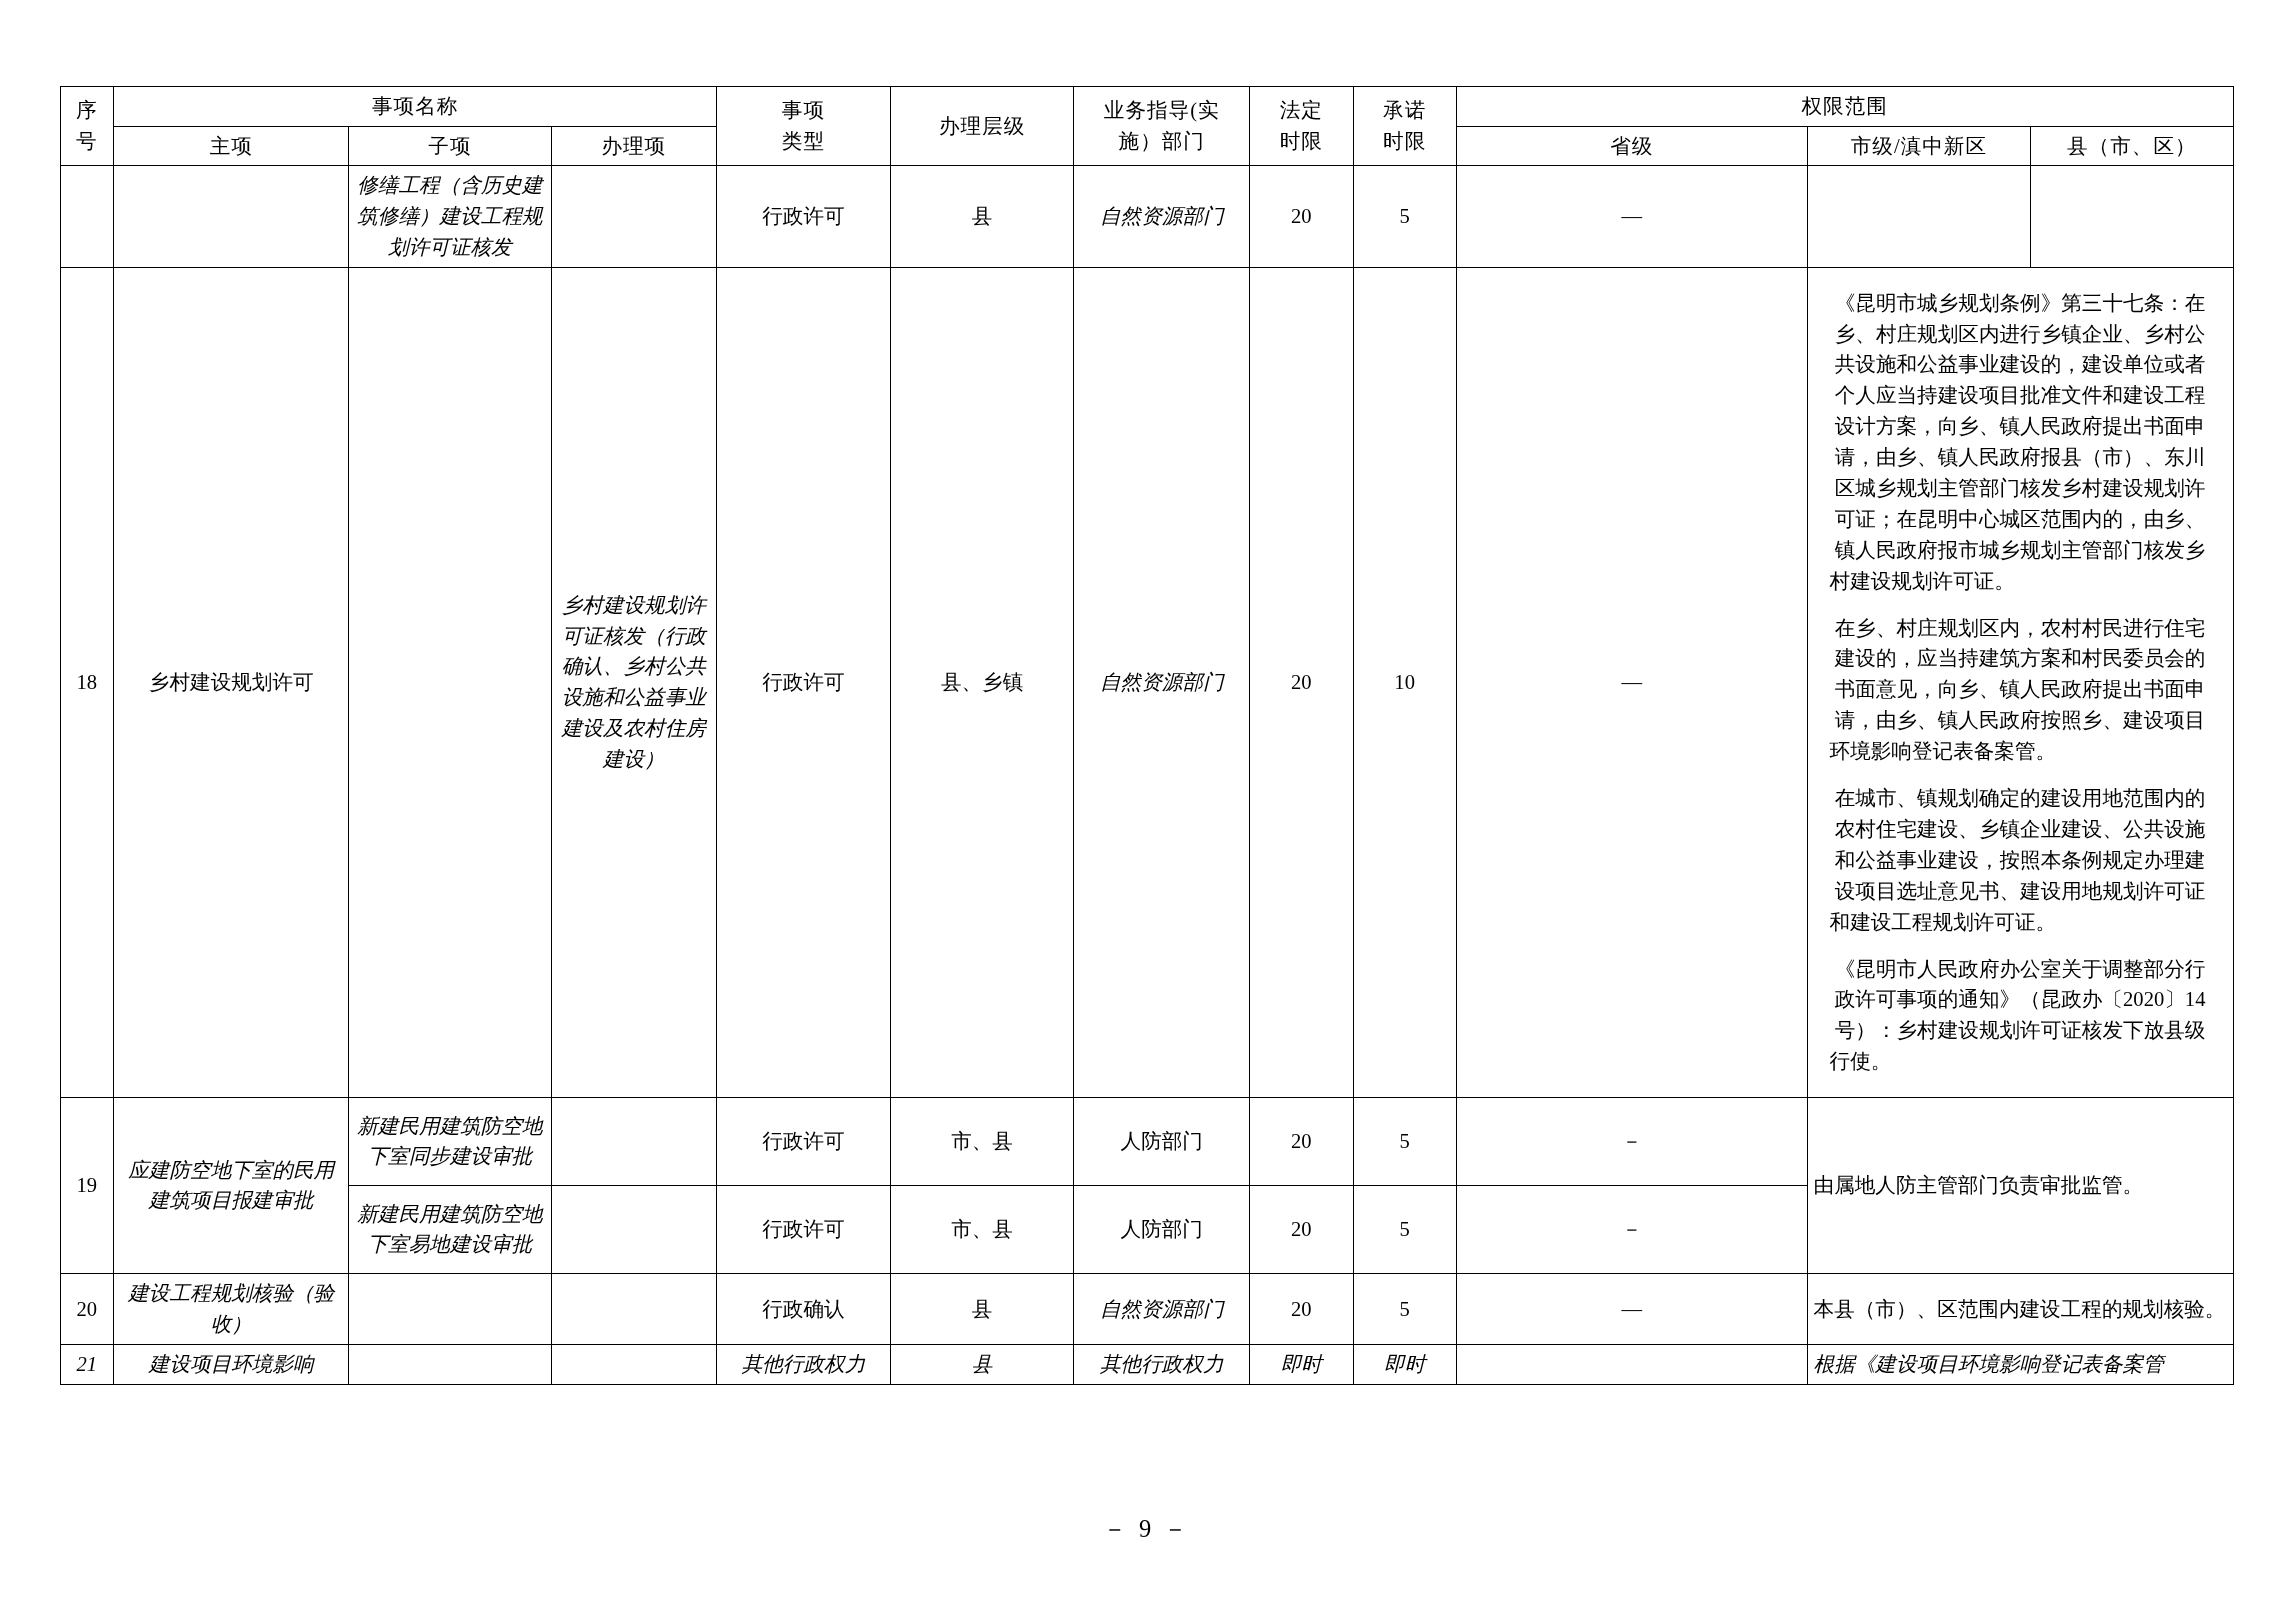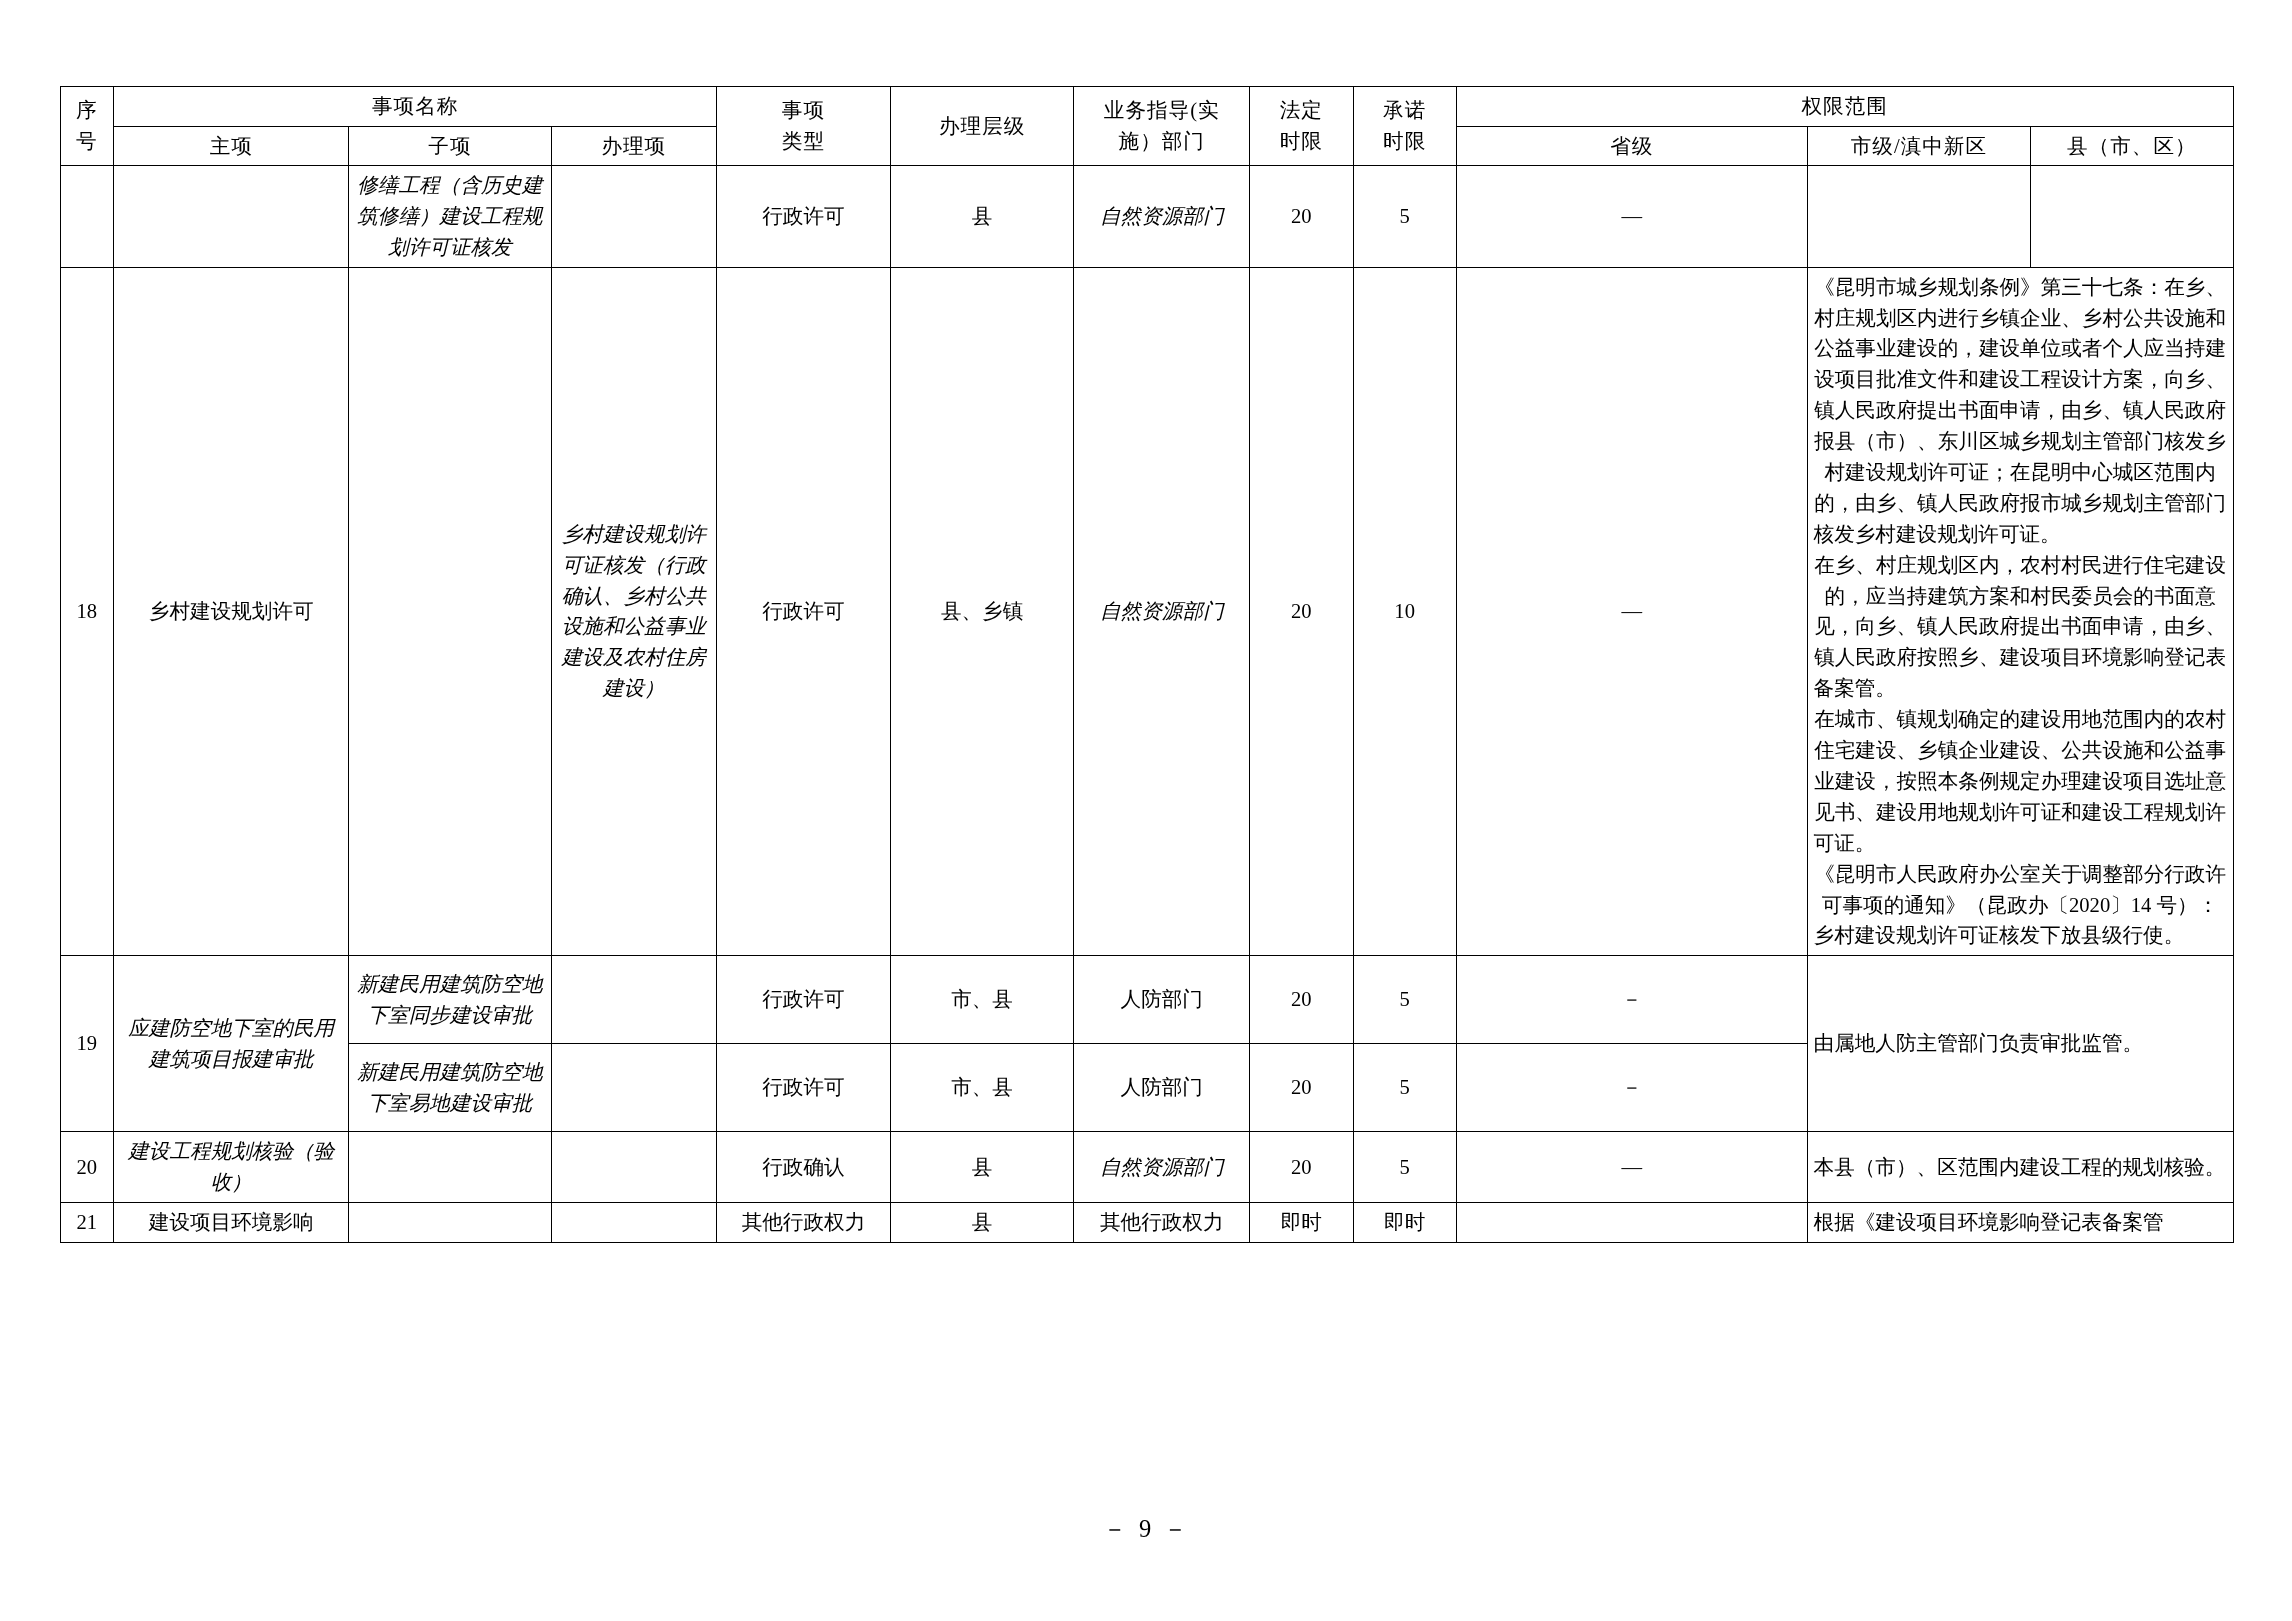--- a/index.html
+++ b/index.html
@@ -50,21 +50,21 @@
   td.just {
     text-align: justify;
     text-align-last: left;
     vertical-align: top;
     font-size: 21px;
     line-height: 1.52;
     padding: 7.8px 9.8px 7.8px 9.8px;
     text-justify: inter-ideograph;
   }
   td.just p {
-    margin: 0;
+    margin: 16px;
     text-indent: 0;
   }
   td.vjust {
     text-align: justify;
     text-align-last: center;
     vertical-align: middle;
     font-size: 21px;
     line-height: 1.55;
     padding: 5.9px 9.8px;
     text-justify: inter-ideograph;
@@ -78,20 +78,21 @@
     bottom: 76px;
     left: 0;
     width: 2293px;
     text-align: center;
     font-size: 24.5px;
     font-family: "Liberation Serif", "DejaVu Serif", serif;
     letter-spacing: 2.9px;
   }
   .clip-last td {
     border-bottom: none;
+    font-style: italic;
   }
 </style>
 </head>
 <body>
 
 <div class="page">
 
   <table class="doc">
     <colgroup>
       <col style="width:51px">

